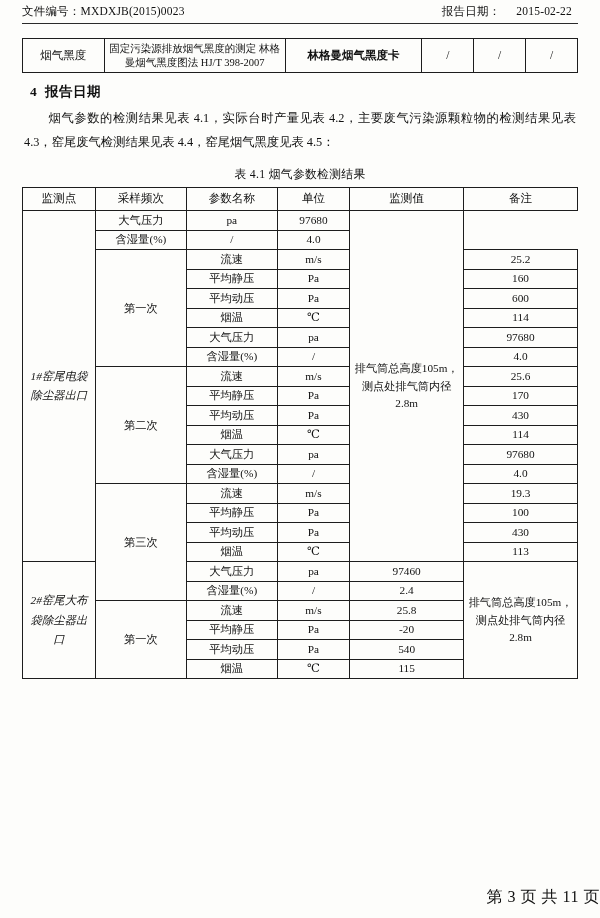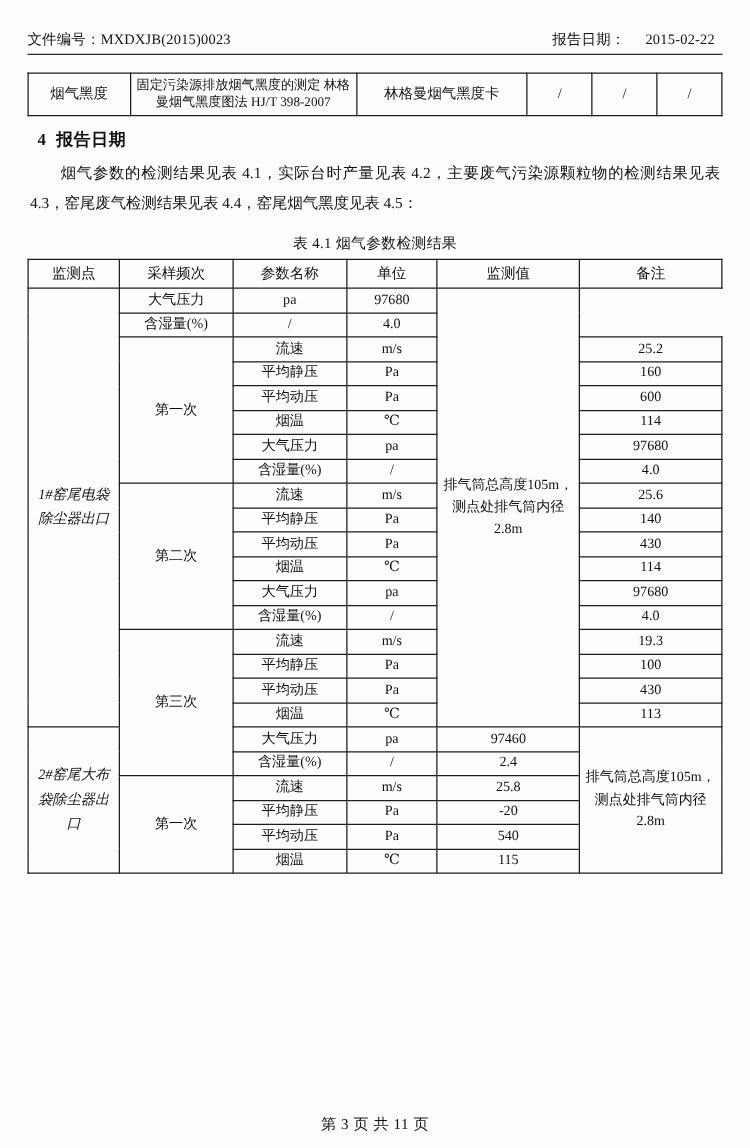--- a/index.html
+++ b/index.html
@@ -23,21 +23,21 @@
     padding: 0 22px;
     background: #fdfdfb;
   }
 
   
   .doc-header {
     display: flex;
     justify-content: space-between;
     align-items: flex-end;
     font-size: 11.5px;
-    padding-top: 24px;
+    padding-top: 4px;
     padding-bottom: 4px;
     letter-spacing: 0.2px;
   }
   .doc-header .left { white-space: nowrap; }
   .doc-header .right { white-space: nowrap; padding-right: 6px; }
   .doc-header .right .value { margin-left: 16px; }
   .header-rule {
     border-bottom: 1.1px solid #2a2a2a;
     margin-bottom: 14px;
   }
@@ -54,21 +54,21 @@
     vertical-align: middle;
     padding: 3px 2px;
     font-weight: normal;
     line-height: 1.35;
   }
 
   
   .top-table td { height: 18px; }
   .top-table .c1 { width: 72px; }
   .top-table .c2 { width: 166px; font-size: 10.5px; line-height: 1.3; margin-left: 22px; }
-  .top-table .c3 { width: 124px; }
+  .top-table .c3 { width: 124px; font-weight: bold; }
   .top-table .c4, .top-table .c5, .top-table .c6 { width: 44px; }
 
   
   .section-title {
     font-size: 13.5px;
     font-weight: bold;
     margin: 10px 0 6px 8px;
     letter-spacing: 0.5px;
   }
   .para {
@@ -98,22 +98,22 @@
   .remark-cell { font-size: 11.2px; line-height: 1.55; }
 
   .vert-label { line-height: 1.7; font-size: 11.4px; font-style: italic; }
 
   
   .footer {
     position: absolute;
     left: 0;
     right: 0;
     bottom: 10px;
-    text-align: center;
-    font-size: 12px;
+    text-align: right;
+    font-size: 16px;
     letter-spacing: 0.5px;
   }
 </style>
 </head>
 <body>
 
 <div class="page">
 
   <div class="doc-header">
     <div class="left">
@@ -201,21 +201,21 @@
         </tr>
         <tr>
           <td class="col-freq" rowspan="6">第二次</td>
           <td class="col-param">流速</td>
           <td class="col-unit">m/s</td>
           <td class="col-value">25.6</td>
         </tr>
         <tr>
           <td class="col-param">平均静压</td>
           <td class="col-unit">Pa</td>
-          <td class="col-value">140</td>
+          <td class="col-value">170</td>
         </tr>
         <tr>
           <td class="col-param">平均动压</td>
           <td class="col-unit">Pa</td>
           <td class="col-value">430</td>
         </tr>
         <tr>
           <td class="col-param">烟温</td>
           <td class="col-unit">℃</td>
           <td class="col-value">114</td>

